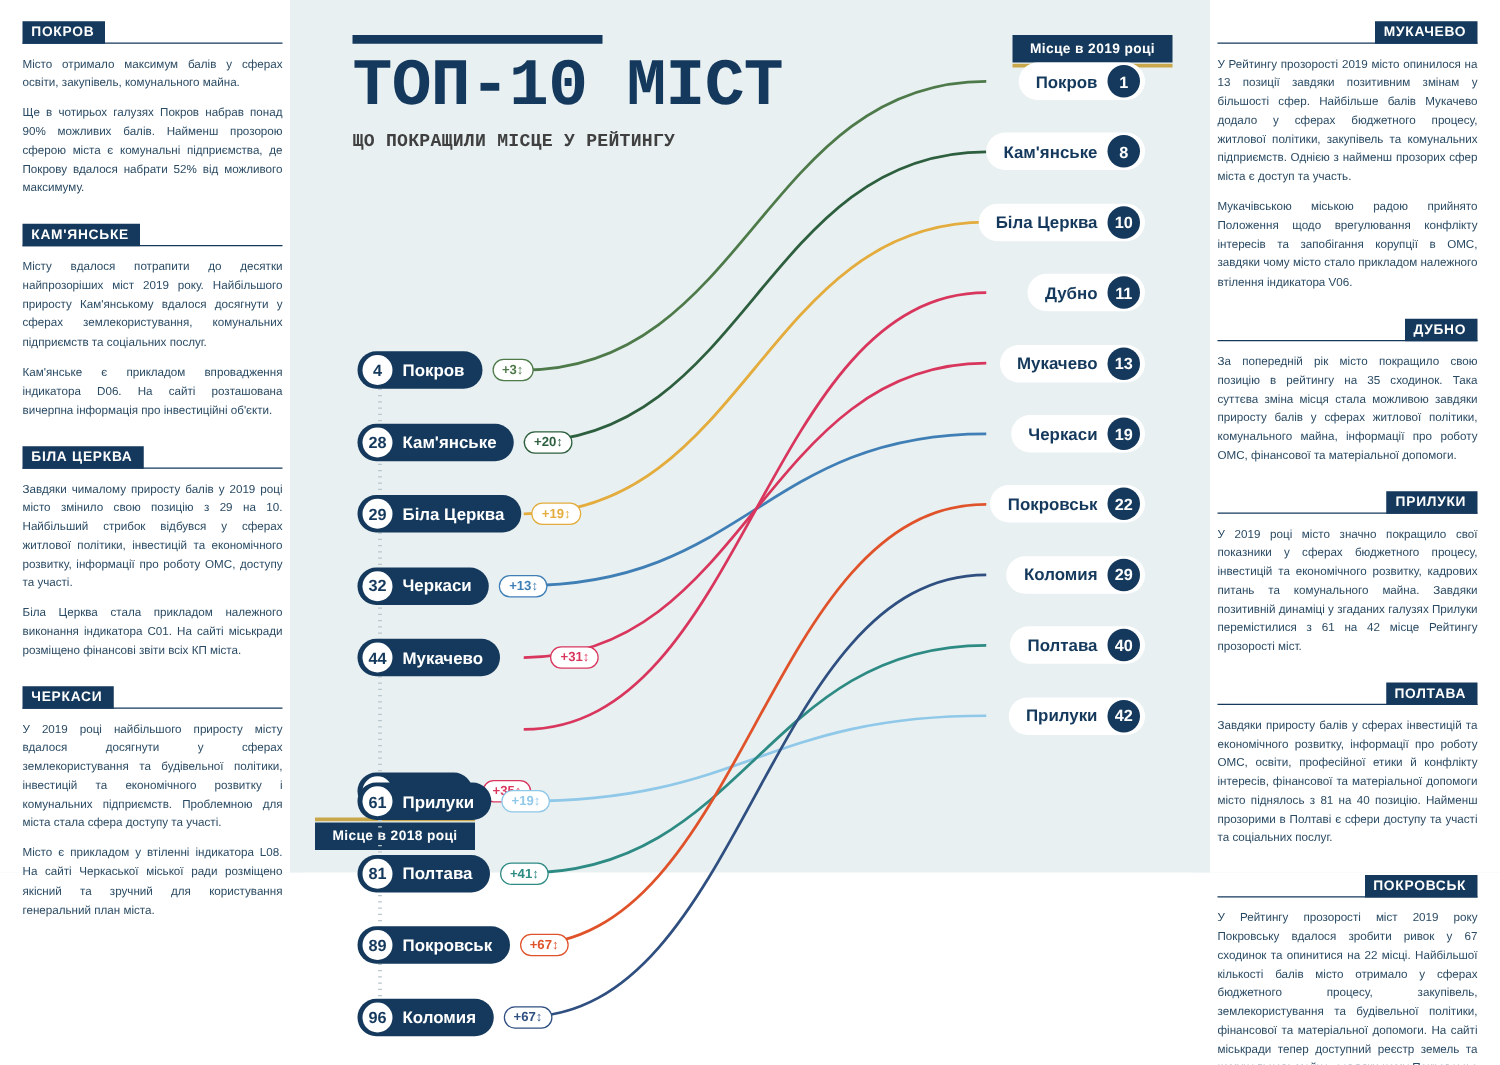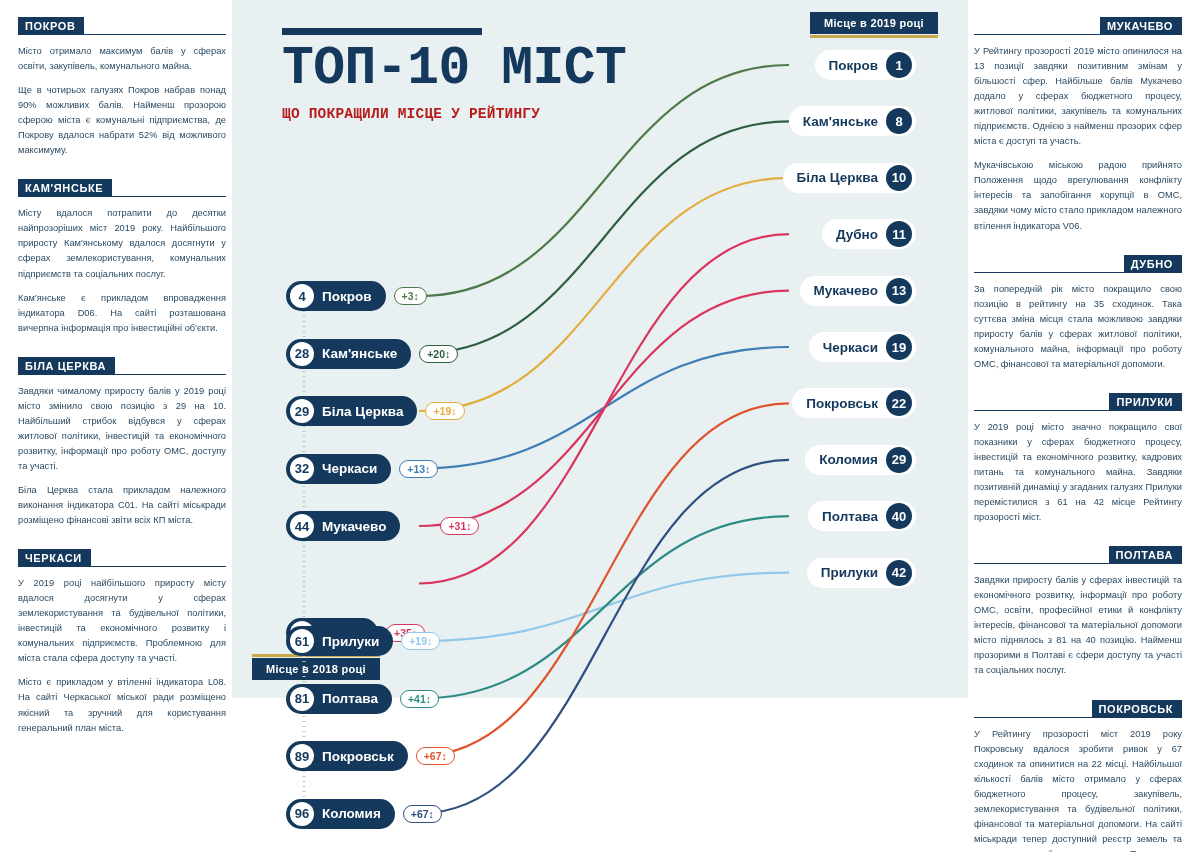--- a/index.html
+++ b/index.html
@@ -89,35 +89,35 @@
     font-size: 53px;
     line-height: 0.95;
     letter-spacing: -0.5px;
     color: #14395c;
     font-weight: bold;
   }
   .headline h2 {
     margin-top: 12px;
     font-size: 14.5px;
     letter-spacing: 0.2px;
-    color: #b91c1c;
+    color: #404040;
     font-weight: bold;
   }
 
   .top-label, .bottom-label {
     position: absolute;
     background: #14395c;
     color: #fff;
     font-size: 11px;
     font-weight: bold;
     padding: 5px 14px;
     letter-spacing: .3px;
     white-space: nowrap;
   }
-  .top-label { left: 566px; top: 12px; }
+  .top-label { left: 566px; top: 28px; }
   .top-label::after {
     content: "";
     position: absolute;
     left: 0; right: 0; bottom: -4px;
     height: 3px; background: #c8a84b;
   }
   .bottom-label { left: 8px; bottom: 18px; }
   .bottom-label::before {
     content: "";
     position: absolute;

